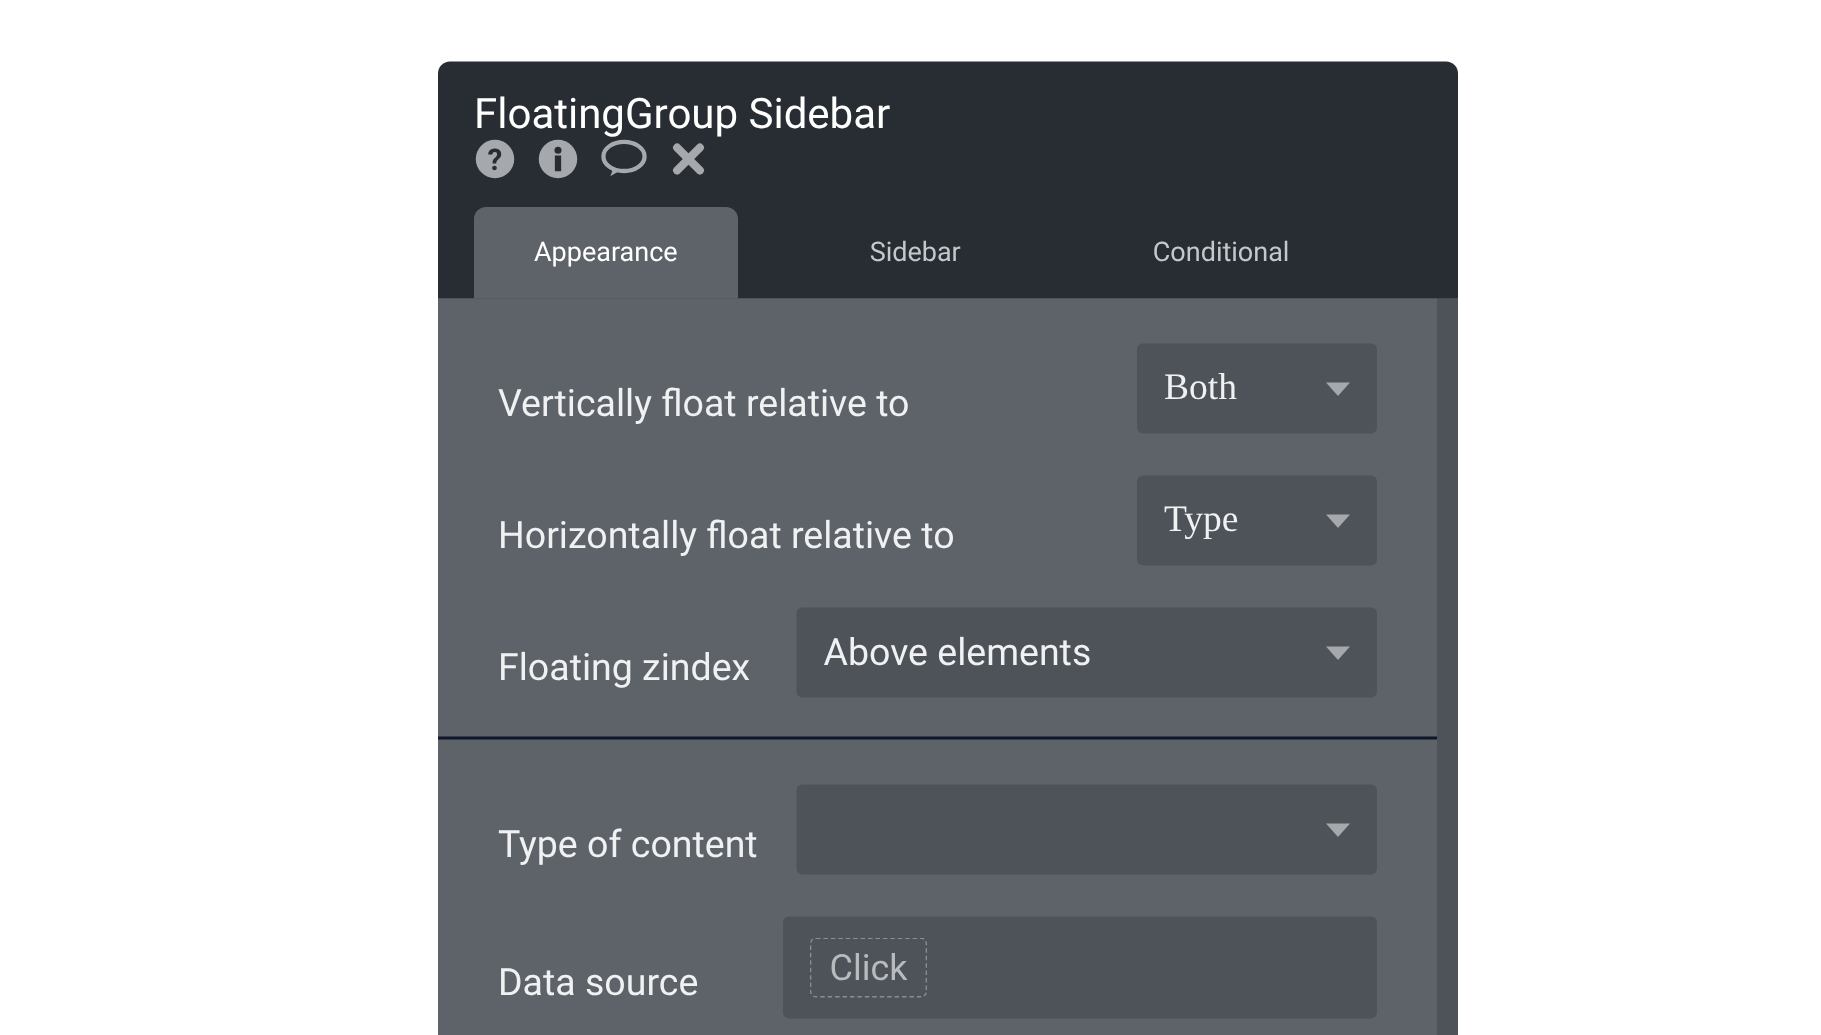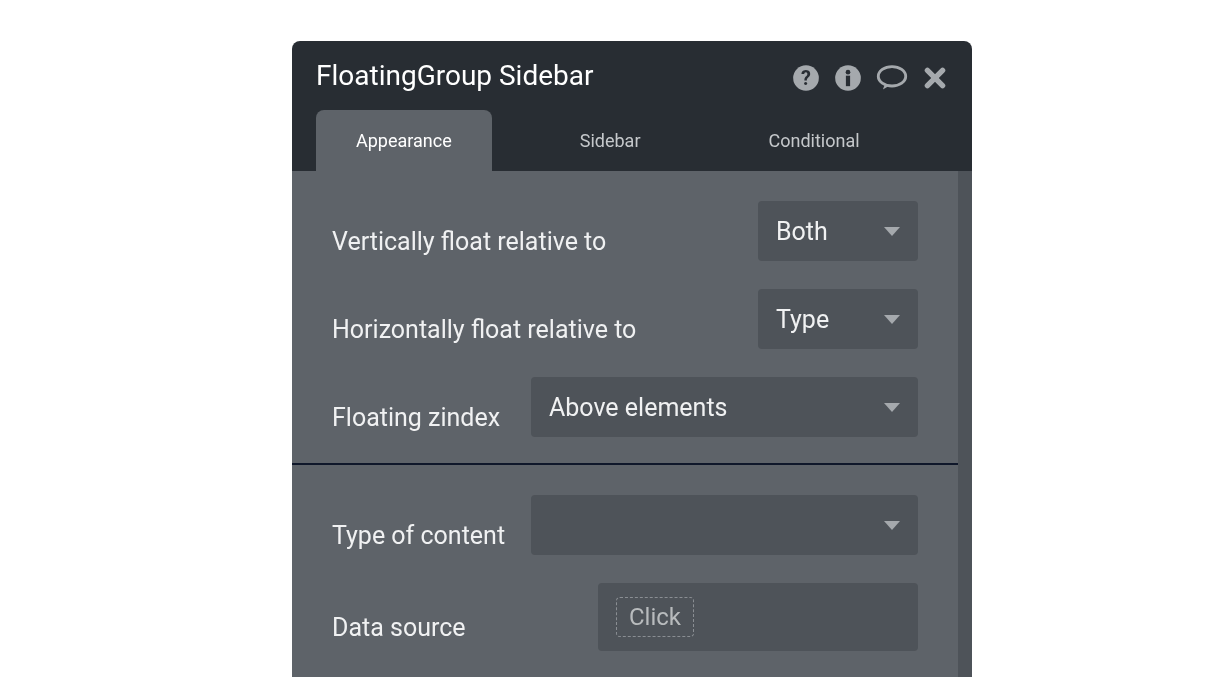--- a/index.html
+++ b/index.html
@@ -18,23 +18,24 @@
       position: absolute;
       left: 292px;
       top: 41px;
       width: 680px;
       background: #282D33;
       border-radius: 8px 8px 0 0;
       overflow: hidden;
     }
     .panel-header {
       display: flex;
-      align-items: flex-end;
+      align-items: flex-start;
       justify-content: space-between;
       padding: 18px 24px 18px 24px;
+      flex-direction: column;
     }
     .panel-title {
       color: #ffffff;
       font-size: 28px;
       font-weight: 400;
     }
     .header-icons {
       display: flex;
       align-items: center;
       gap: 14px;
@@ -115,36 +116,37 @@
       padding: 14px 18px;
       display: flex;
       align-items: center;
       justify-content: space-between;
       cursor: pointer;
       font-size: 25px;
       min-height: 60px;
     }
     .dropdown-small {
       width: 160px;
+      font-family: Liberation Serif, serif;
     }
     .dropdown-large {
       width: 387px;
     }
     .chevron-down {
       width: 0;
       height: 0;
       border-left: 8px solid transparent;
       border-right: 8px solid transparent;
       border-top: 9px solid #a5a9ad;
     }
     .input-field {
       background: #4e5359;
       border-radius: 4px;
       padding: 14px 18px;
-      width: 320px;
+      width: 396px;
       min-height: 60px;
       display: flex;
       align-items: center;
     }
     .input-placeholder {
       border: 1.5px dashed #8a8e93;
       border-radius: 4px;
       padding: 5px 12px;
       color: #b8bbbd;
       font-size: 24px;

